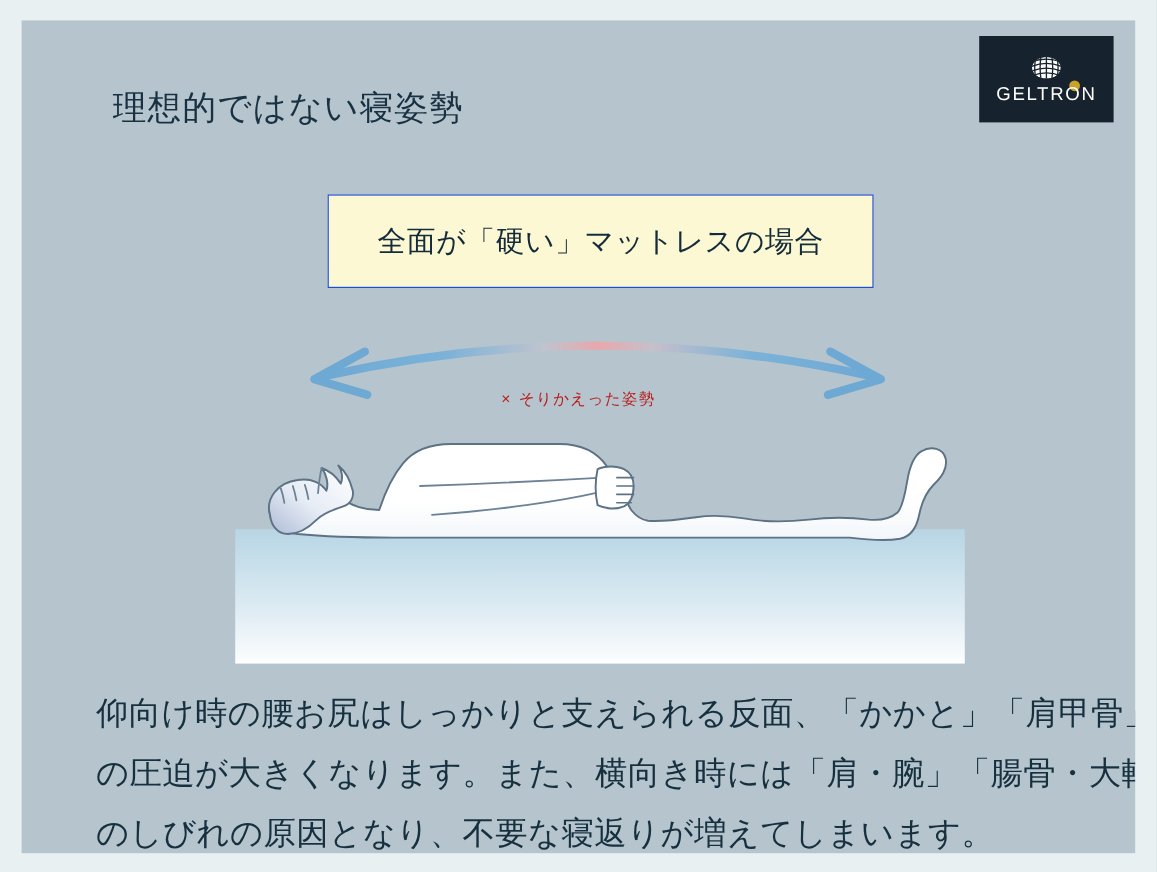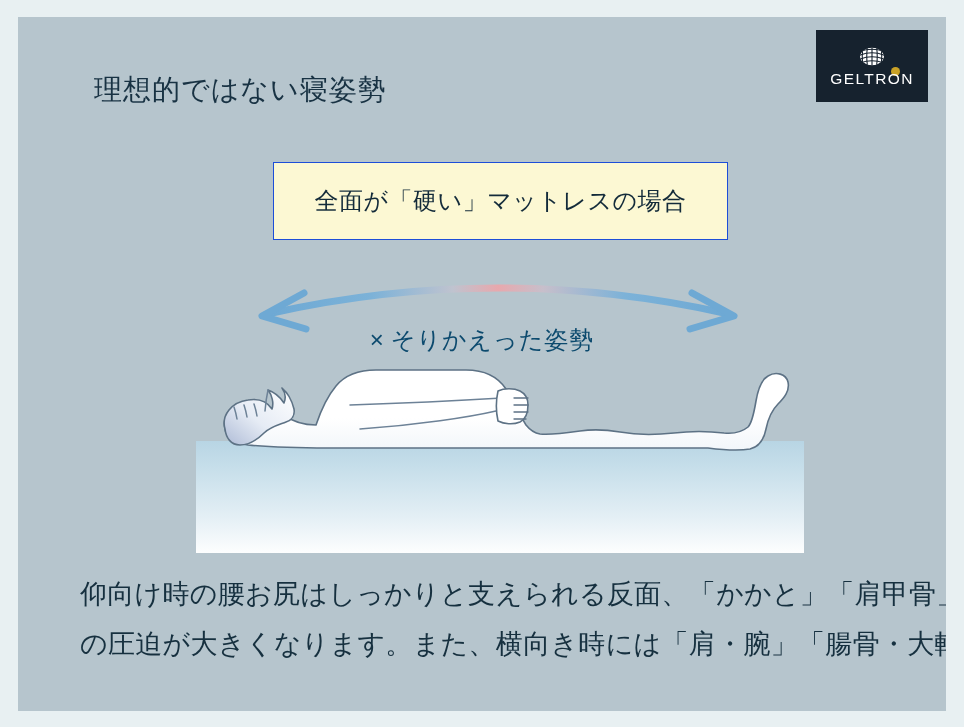--- a/index.html
+++ b/index.html
@@ -104,22 +104,22 @@
     height: 75px;
   }
 
   
   #posture-caption {
     position: absolute;
     left: 0;
     right: 0;
     top: 307px;
     text-align: center;
-    font-size: 24px;
-    color: #0c4a6e;
+    font-size: 13px;
+    color: #b91c1c;
     letter-spacing: 1px;
   }
   #posture-caption .x-mark { margin-right: 6px; }
 
   
   #mattress {
     position: absolute;
     left: 178px;
     top: 424px;
     width: 608px;
@@ -291,15 +291,16 @@
         <path d="M306 38 L 320 38"></path>
         <path d="M306 45 L 320 45"></path>
         <path d="M306 52 L 318 52"></path>
       </g>
     </g>
   </svg>
 
   <div id="description">
     <span class="line">仰向け時の腰お尻はしっかりと支えられる反面、「かかと」「肩甲骨」</span>
     <span class="line">の圧迫が大きくなります。また、横向き時には「肩・腕」「腸骨・大転子」</span>
+    <span class="line">のしびれの原因となり、不要な寝返りが増えてしまいます。</span>
   </div>
 
 </div>
 
 </body></html>

